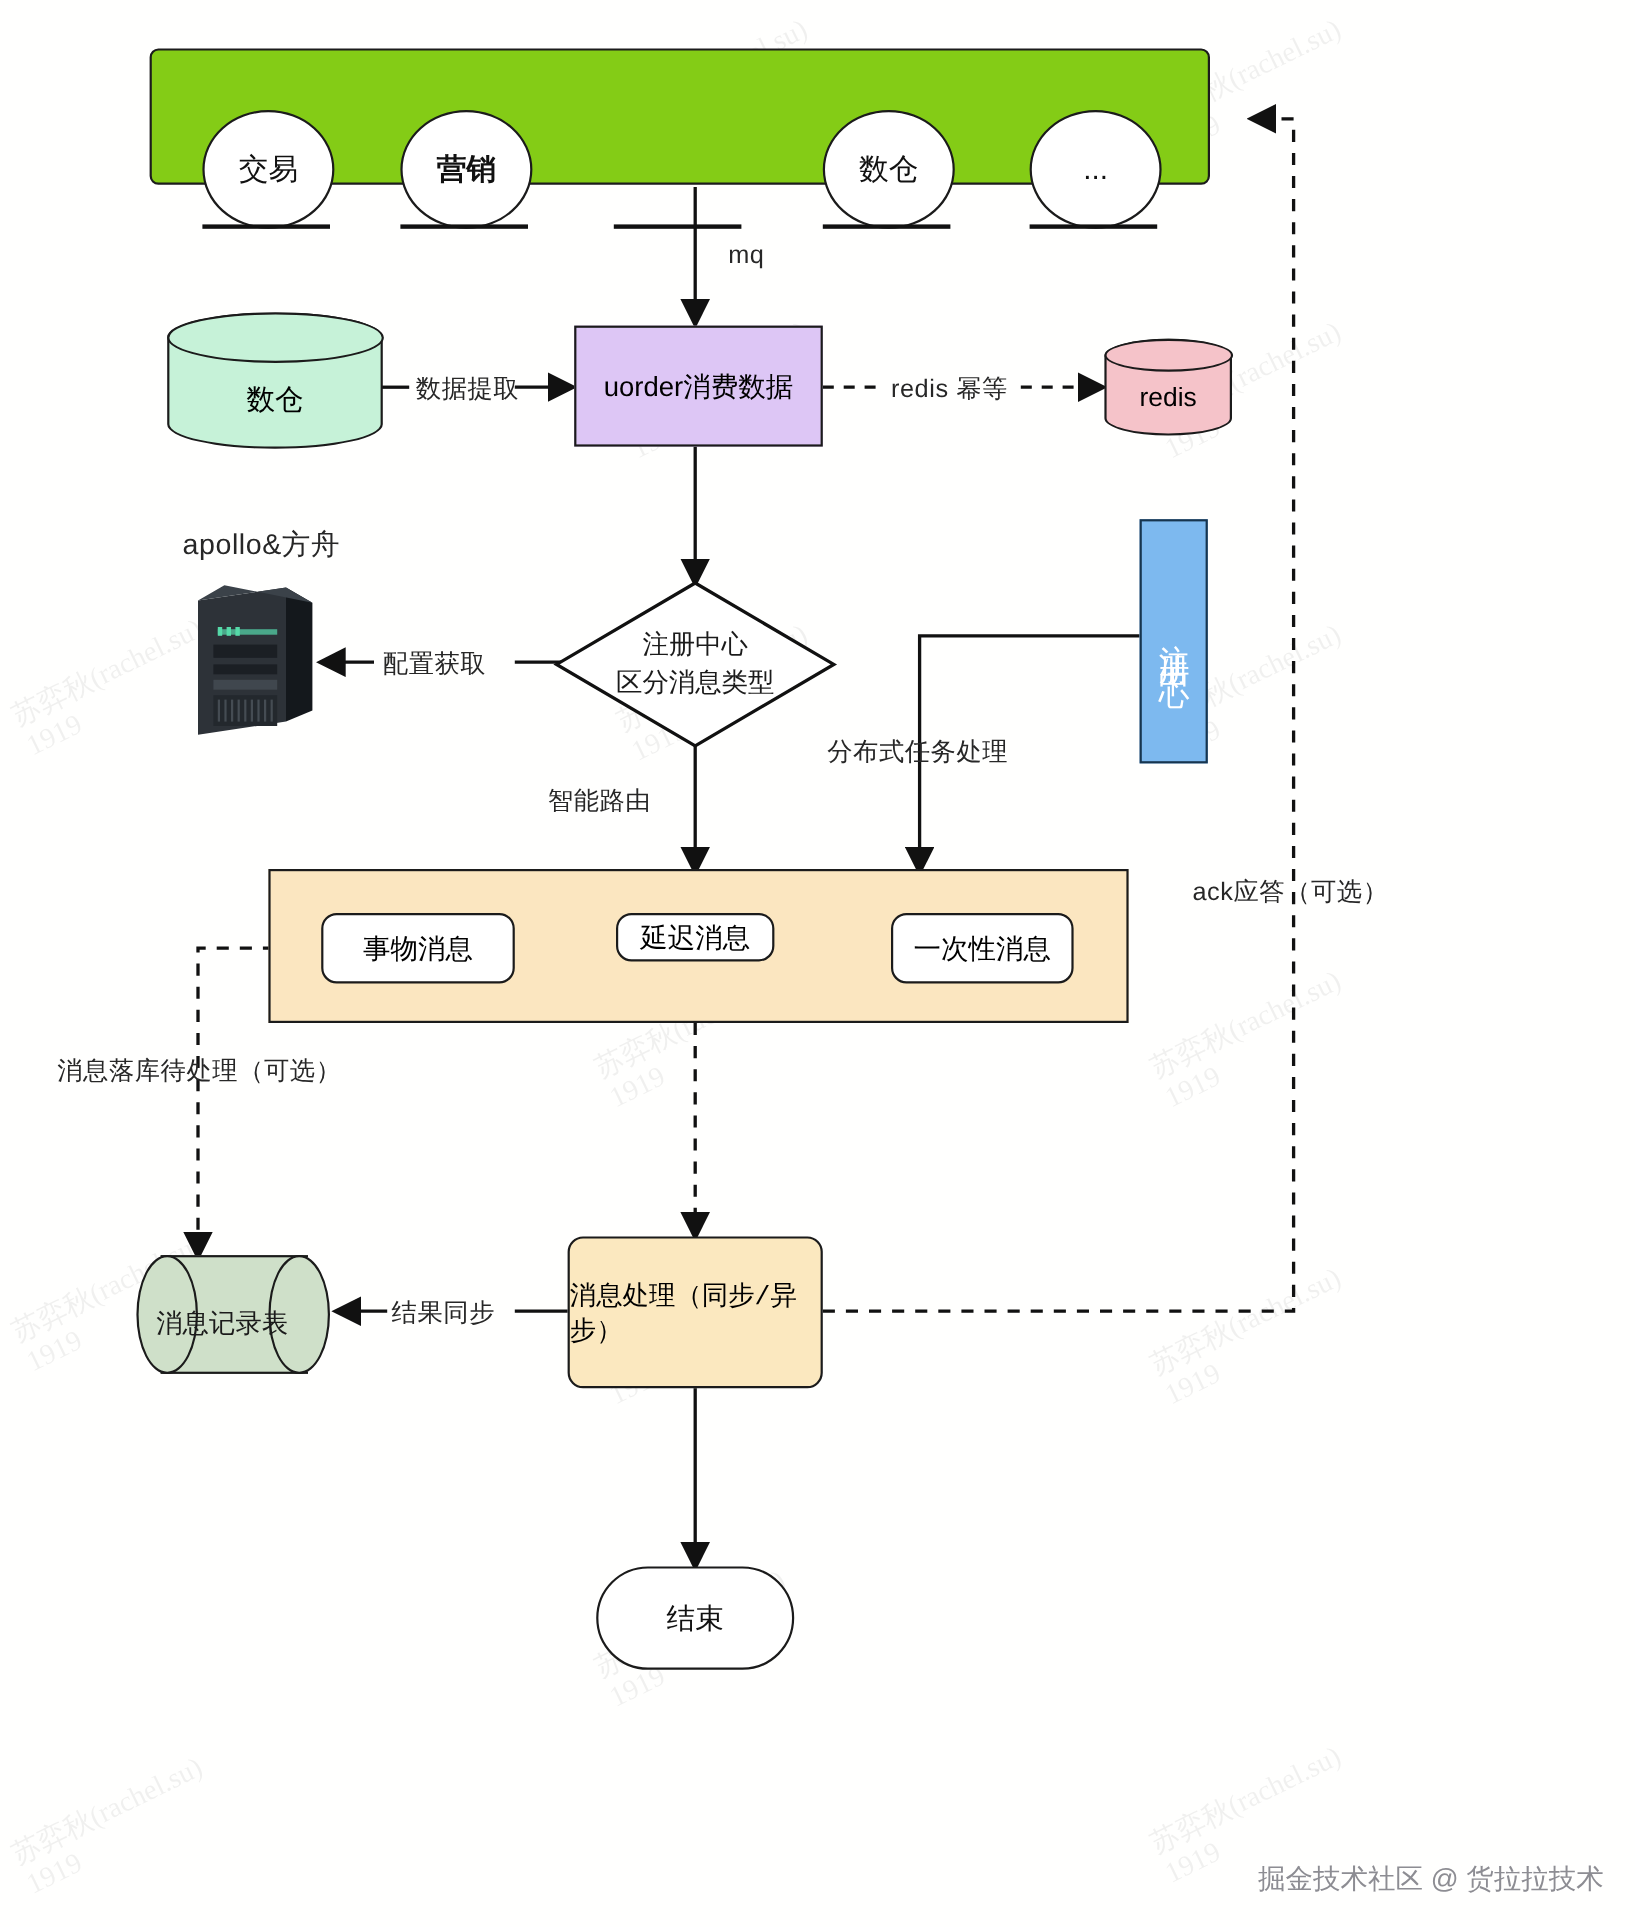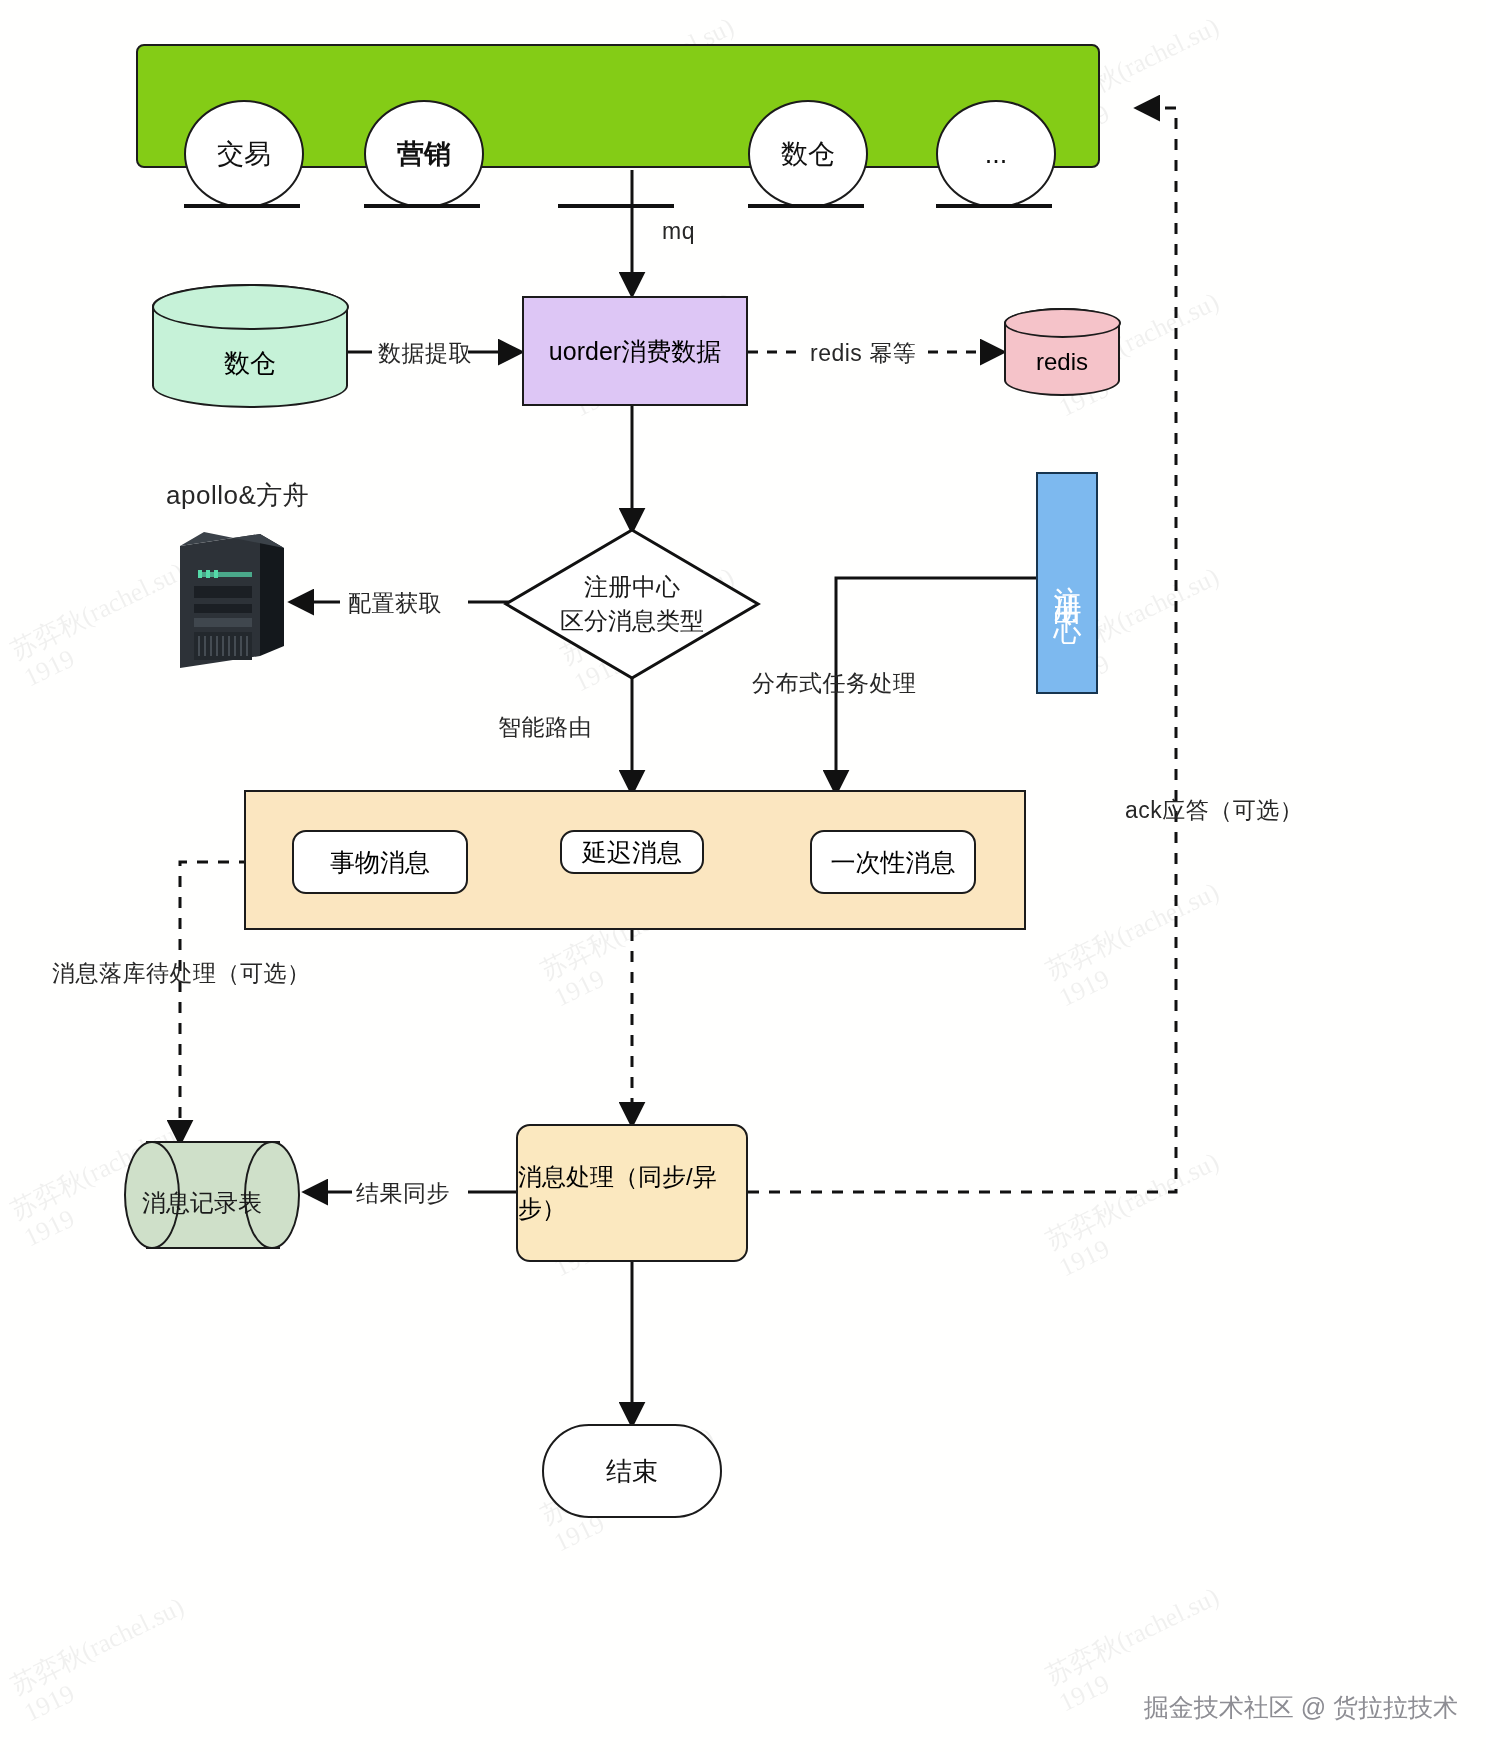--- a/index.html
+++ b/index.html
@@ -320,21 +320,21 @@
     <div style="position:absolute; left:22px; top:0; width:134px; height:108px;
                 background:#cfe0c9; border-top:2.5px solid #1b1b1b; border-bottom:2.5px solid #1b1b1b; box-sizing:border-box;"></div>
     <div style="position:absolute; left:120px; top:0; width:56px; height:108px;
                 background:#cfe0c9; border:2.5px solid #1b1b1b; border-radius:50%; box-sizing:border-box;"></div>
     <div style="position:absolute; left:0px; top:0; width:56px; height:108px;
                 background:#cfe0c9; border:2.5px solid #1b1b1b; border-radius:50%; box-sizing:border-box;"></div>
     <div style="position:absolute; inset:0; display:flex; align-items:center; justify-content:center;
                 font-size:24px; color:#1b1b1b; padding-right:22px;">消息记录表</div>
   </div>
 
-  <div class="rrect" style="left:516px; top:1124px; width:232px; height:138px; background:#fbe8bf;">
+  <div class="rrect" style="left:516px; top:1124px; width:232px; height:138px; background:#fbe8bf;font-family:Liberation Mono, monospace;">
     <span style="font-size:24px;">消息处理（同步/异步）</span>
   </div>
 
   <div style="position:absolute; left:542px; top:1424px; width:180px; height:94px;
               background:#ffffff; border:2.5px solid #1b1b1b; border-radius:47px;
               display:flex; align-items:center; justify-content:center; font-size:26px; color:#111; box-sizing:border-box;">
     <span>结束</span>
   </div>
 
   <div class="lbl" style="left:662px; top:218px;">mq</div>
@@ -342,21 +342,21 @@
   <div class="lbl" style="left:378px; top:338px;">数据提取</div>
 
   <div class="lbl" style="left:810px; top:338px;">redis 幂等</div>
 
   <div class="lbl" style="left:348px; top:588px;">配置获取</div>
 
   <div class="lbl" style="left:498px; top:712px;">智能路由</div>
 
   <div class="lbl" style="left:752px; top:668px;">分布式任务处理</div>
 
-  <div class="lbl" style="left:1084px; top:795px;margin-left:41px;">ack应答（可选）</div>
+  <div class="lbl" style="left:1084px; top:795px;">ack应答（可选）</div>
 
   <div class="lbl" style="left:52px; top:958px;">消息落库待处理（可选）</div>
 
   <div class="lbl" style="left:356px; top:1178px;">结果同步</div>
 
   <div class="credit">掘金技术社区 @ 货拉拉技术</div>
 
 </div>
 
 </body></html>

